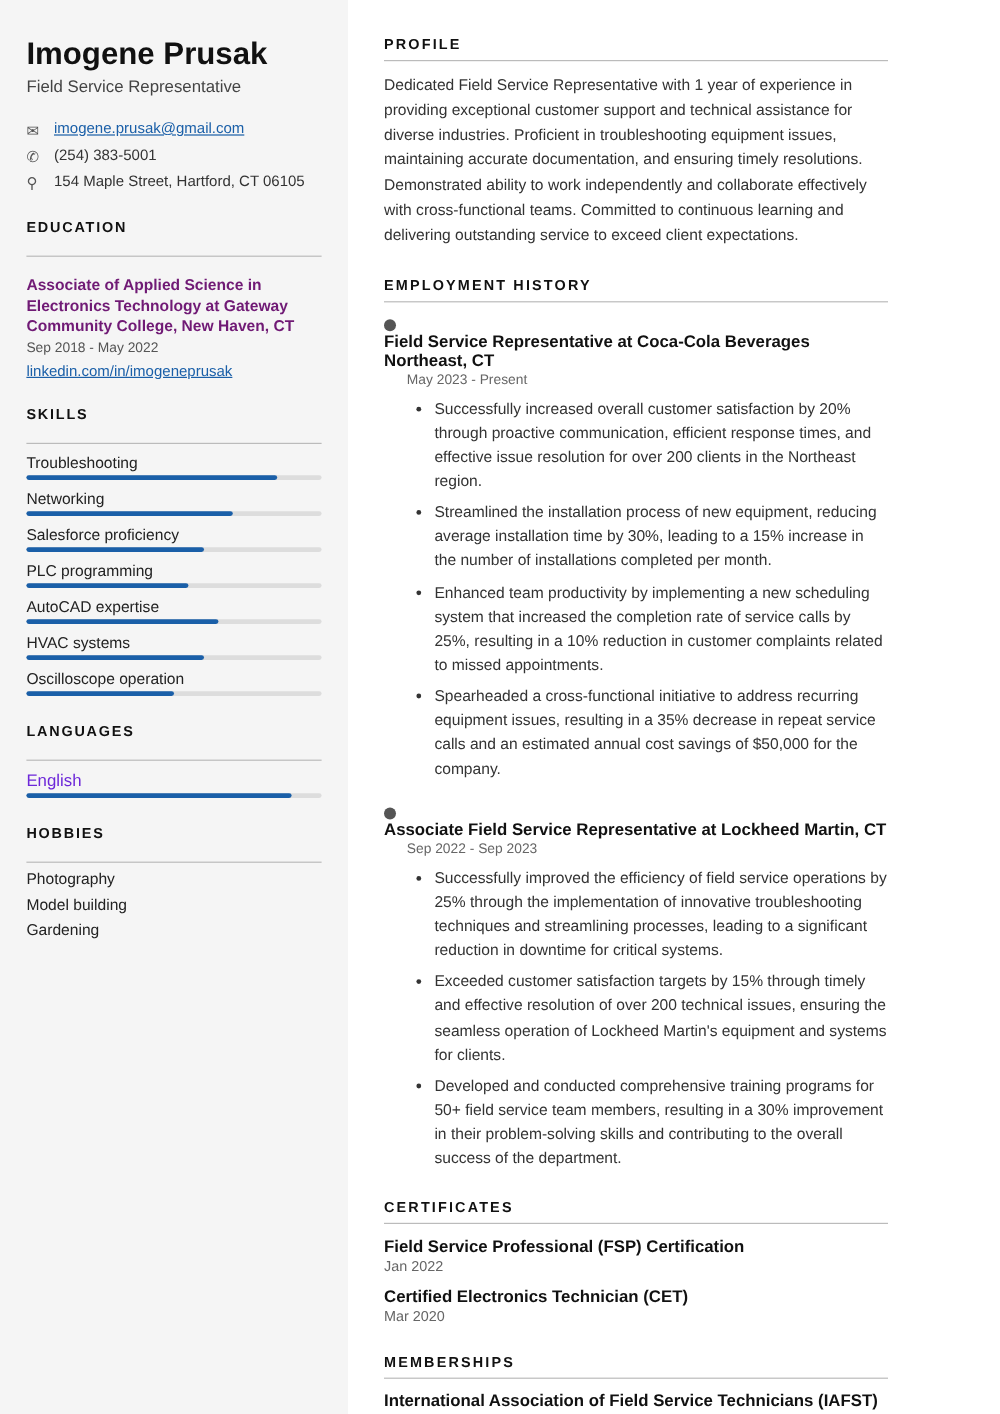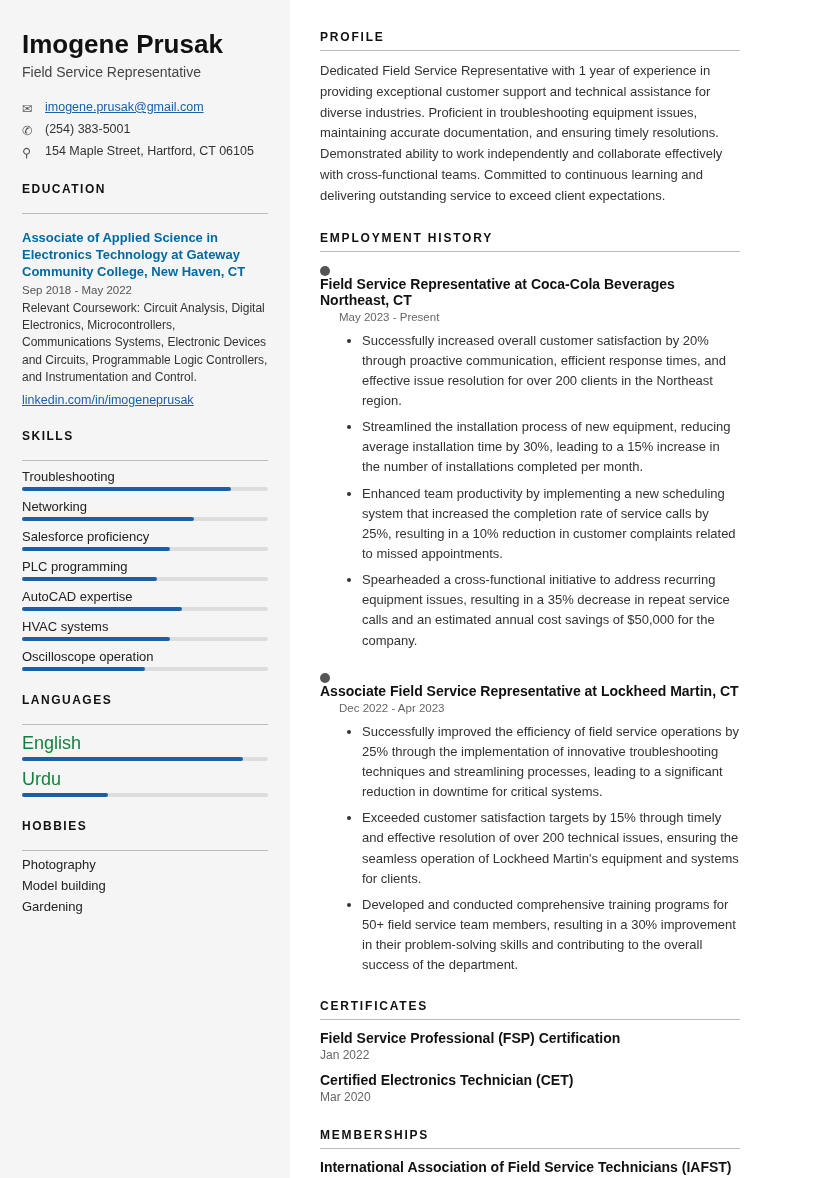--- a/index.html
+++ b/index.html
@@ -59,21 +59,21 @@
       text-transform: uppercase;
       color: #111;
       margin-top: 22px;
       margin-bottom: 6px;
       padding-bottom: 17px;
       border-bottom: 1.5px solid #bbb;
     }
     .edu-degree {
       font-size: 13px;
       font-weight: 700;
-      color: #0369a1;
+      color: #701a75;
       line-height: 1.3;
       margin-bottom: 3px;
       margin-top: 16px;
     }
     .edu-date {
       font-size: 11.5px;
       color: #555;
       margin-bottom: 4px;
     }
     .edu-coursework {
@@ -100,22 +100,22 @@
       border-radius: 2px;
       width: 100%;
       margin-bottom: 2px;
     }
     .skill-bar-fill {
       height: 4px;
       border-radius: 2px;
       background: #1a5fa8;
     }
     .lang-name {
-      font-size: 18px;
-      color: #15803d;
+      font-size: 14px;
+      color: #6d28d9;
       margin-bottom: 3px;
       margin-top: 8px;
     }
     .hobby-item {
       font-size: 13px;
       color: #222;
       margin-top: 6px;
     }
 
     
@@ -222,21 +222,20 @@
       <span>(254) 383-5001</span>
     </div>
     <div class="contact-item">
       <span class="contact-icon">⚲</span>
       <span>154 Maple Street, Hartford, CT 06105</span>
     </div>
 
     <div class="section-title">EDUCATION</div>
     <div class="edu-degree">Associate of Applied Science in Electronics Technology at Gateway Community College, New Haven, CT</div>
     <div class="edu-date">Sep 2018 - May 2022</div>
-    <div class="edu-coursework">Relevant Coursework: Circuit Analysis, Digital Electronics, Microcontrollers, Communications Systems, Electronic Devices and Circuits, Programmable Logic Controllers, and Instrumentation and Control.</div>
 
     <a class="link-item" href="#">linkedin.com/in/imogeneprusak</a>
 
     <div class="section-title">SKILLS</div>
     <div id="skills-container">
         <div>
           <div class="skill-name">Troubleshooting</div>
           <div class="skill-bar-bg">
             <div class="skill-bar-fill" style="width: 85%;"></div>
           </div>
@@ -278,26 +277,20 @@
           </div>
         </div>
       </div>
 
     <div class="section-title">LANGUAGES</div>
     <div id="languages-container">
         <div>
           <div class="lang-name">English</div>
           <div class="skill-bar-bg">
             <div class="skill-bar-fill" style="width: 90%;"></div>
-          </div>
-        </div>
-        <div>
-          <div class="lang-name">Urdu</div>
-          <div class="skill-bar-bg">
-            <div class="skill-bar-fill" style="width: 35%;"></div>
           </div>
         </div>
       </div>
 
     <div class="section-title">HOBBIES</div>
     <div id="hobbies-container">
         <div class="hobby-item">Photography</div>
         <div class="hobby-item">Model building</div>
         <div class="hobby-item">Gardening</div>
       </div>
@@ -321,21 +314,21 @@
             <li>Streamlined the installation process of new equipment, reducing average installation time by 30%, leading to a 15% increase in the number of installations completed per month.</li>
             <li>Enhanced team productivity by implementing a new scheduling system that increased the completion rate of service calls by 25%, resulting in a 10% reduction in customer complaints related to missed appointments.</li>
             <li>Spearheaded a cross-functional initiative to address recurring equipment issues, resulting in a 35% decrease in repeat service calls and an estimated annual cost savings of $50,000 for the company.</li>
           </ul>
         </div>
         <div class="job-entry">
           <div class="job-title">
             <span class="job-dot"></span>
             <span>Associate Field Service Representative at Lockheed Martin, CT</span>
           </div>
-          <div class="job-date">Dec 2022 - Apr 2023</div>
+          <div class="job-date">Sep 2022 - Sep 2023</div>
           <ul class="job-bullets">
             <li>Successfully improved the efficiency of field service operations by 25% through the implementation of innovative troubleshooting techniques and streamlining processes, leading to a significant reduction in downtime for critical systems.</li>
             <li>Exceeded customer satisfaction targets by 15% through timely and effective resolution of over 200 technical issues, ensuring the seamless operation of Lockheed Martin's equipment and systems for clients.</li>
             <li>Developed and conducted comprehensive training programs for 50+ field service team members, resulting in a 30% improvement in their problem-solving skills and contributing to the overall success of the department.</li>
           </ul>
         </div>
       </div>
 
     <div class="main-section-title">CERTIFICATES</div>
     <div id="certs-container">

